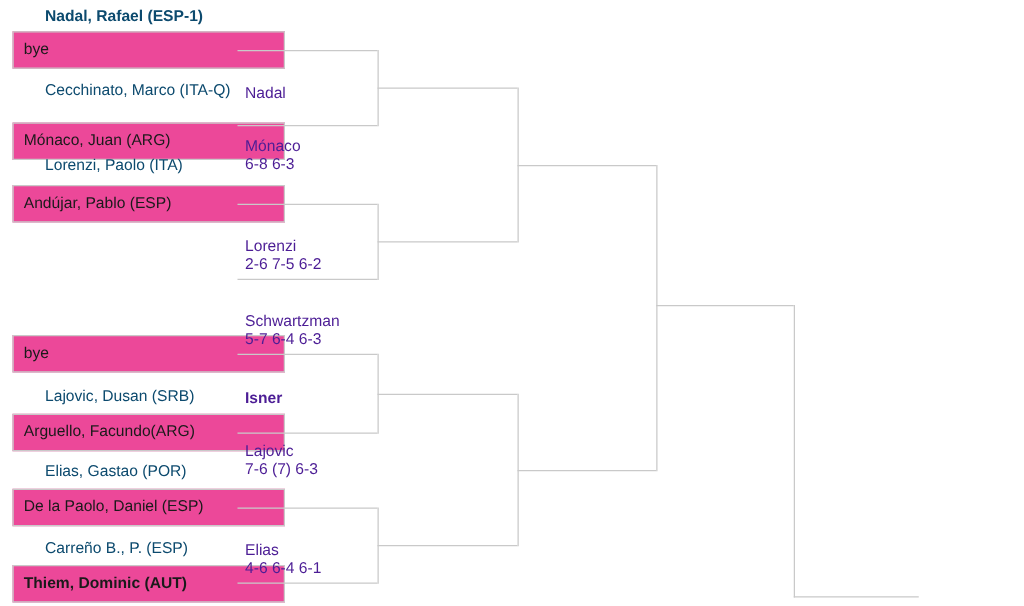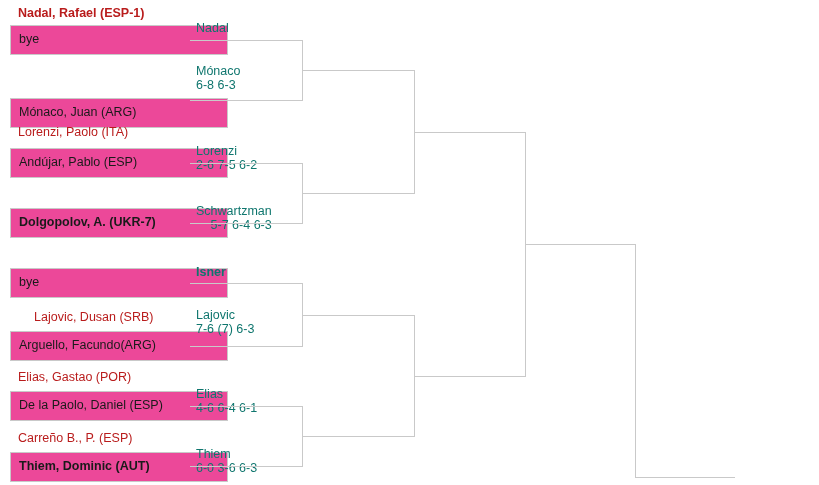--- a/index.html
+++ b/index.html
@@ -31,35 +31,36 @@
     padding-left: 8px;
     font-size: 12.5px;
     line-height: 1.1;
     white-space: nowrap;
   }
   .r1-box.seeded {
     font-weight: bold;
   }
   .r1-label {
     position: absolute;
-    left: 18px;
+    left: 36px;
     font-size: 12.5px;
     line-height: 1.1;
     white-space: nowrap;
-    color: #b91c1c;
+    color: #0c4a6e;
   }
   .r1-label.seeded {
     font-weight: bold;
   }
   .winner {
     position: absolute;
     font-size: 12.5px;
     line-height: 14px;
     white-space: nowrap;
-    color: #0f766e;
+    color: #4c1d95;
+    margin-top: 46px;
   }
   .winner .wname {
     display: block;
   }
   .winner .wscore {
     display: block;
   }
   .hline {
     position: absolute;
     height: 1px;
@@ -71,48 +72,48 @@
     background: #c9c9c9;
   }
 </style>
 </head>
 <body>
 
 <div id="bracket">
 
   <div class="r1-label seeded" style="top:7px;">Nadal, Rafael (ESP-1)</div>
   <div class="r1-box" style="top:25px;">bye</div>
+  <div class="r1-label" style="top:66px;">Cecchinato, Marco (ITA-Q)</div>
   <div class="r1-box" style="top:85px;margin-top:13px;">Mónaco, Juan (ARG)</div>
 
   <div class="r1-label" style="top:126px;">Lorenzi, Paolo (ITA)</div>
   <div class="r1-box" style="top:148px;">Andújar, Pablo (ESP)</div>
-  <div class="r1-box seeded" style="top:208px;">Dolgopolov, A. (UKR-7)</div>
 
   <div class="r1-box" style="top:268px;">bye</div>
-  <div class="r1-label" style="top:311px;margin-left:16px;">Lajovic, Dusan (SRB)</div>
+  <div class="r1-label" style="top:311px;">Lajovic, Dusan (SRB)</div>
   <div class="r1-box" style="top:331px;">Arguello, Facundo(ARG)</div>
 
   <div class="r1-label" style="top:371px;">Elias, Gastao (POR)</div>
   <div class="r1-box" style="top:391px;">De la Paolo, Daniel (ESP)</div>
   <div class="r1-label" style="top:432px;">Carreño B., P. (ESP)</div>
   <div class="r1-box seeded" style="top:452px;">Thiem, Dominic (AUT)</div>
 
   <div class="winner" style="left:196px; top:21px;">
     <span class="wname">Nadal</span>
     <span class="wscore"></span>
   </div>
   <div class="winner" style="left:196px; top:64px;">
     <span class="wname">Mónaco</span>
     <span class="wscore">6-8 6-3</span>
   </div>
   <div class="winner" style="left:196px; top:144px;">
     <span class="wname">Lorenzi</span>
     <span class="wscore">2-6 7-5 6-2</span>
   </div>
-  <div class="winner" style="left:196px; top:204px;text-align:right;">
+  <div class="winner" style="left:196px; top:204px;">
     <span class="wname">Schwartzman</span>
     <span class="wscore">5-7 6-4 6-3</span>
   </div>
   <div class="winner" style="left:196px; top:265px;font-weight:bold;">
     <span class="wname">Isner</span>
     <span class="wscore"></span>
   </div>
   <div class="winner" style="left:196px; top:308px;">
     <span class="wname">Lajovic</span>
     <span class="wscore">7-6 (7) 6-3</span>

